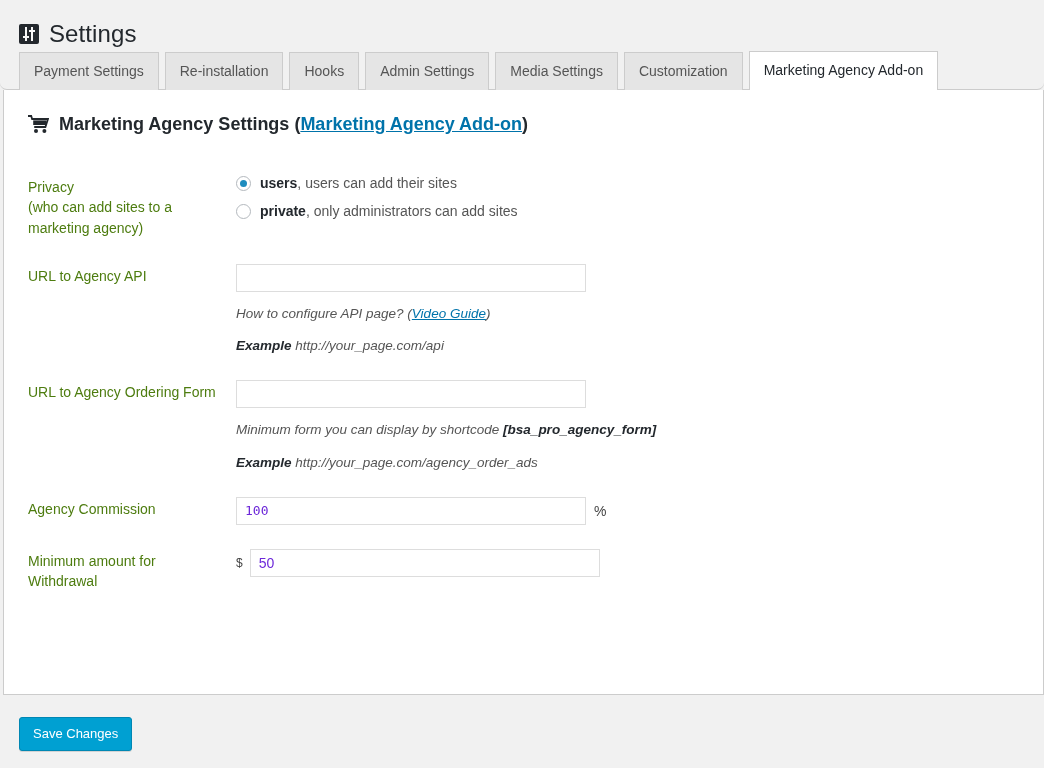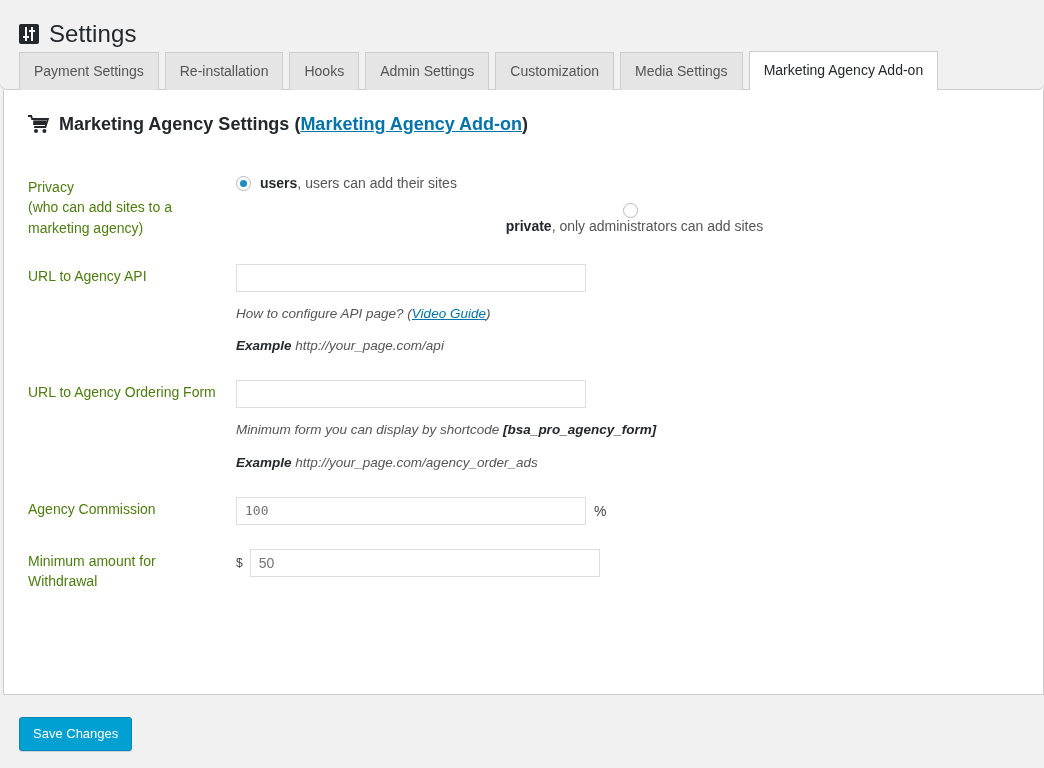--- a/index.html
+++ b/index.html
@@ -131,21 +131,21 @@
     font-size: 14px;
     color: #444;
   }
 
   
   .radio-line {
     display: flex;
     align-items: center;
     margin-bottom: 12px;
   }
-  .radio-line:last-child { margin-bottom: 0; flex-direction: column; }
+  .radio-line:last-child { margin-bottom: 0; }
   .radio {
     width: 15px; height: 15px;
     border: 1px solid #b4b9be;
     border-radius: 50%;
     background: #fff;
     margin-right: 9px;
     position: relative;
     flex: 0 0 auto;
     cursor: pointer;
   }
@@ -162,21 +162,21 @@
   .radio-text.plain { color: #23282d; }
 
   
   input[type="text"] {
     border: 1px solid #ddd;
     background: #fff;
     height: 28px;
     padding: 3px 8px;
     font-family: "Liberation Sans", sans-serif;
     font-size: 14px;
-    color: #737373;
+    color: #6d28d9;
     outline: none;
     border-radius: 0;
   }
   input.url-field { width: 350px; }
   input.commission-field {
     width: 350px;
     font-family: "DejaVu Sans Mono", monospace;
     font-size: 13px;
   }
   input.amount-field { width: 350px; }
@@ -225,22 +225,22 @@
     <span class="knob k2"></span>
   </div>
   <h1 class="page-title">Settings</h1>
 </div>
 
 <div class="tabs">
   <span class="tab">Payment Settings</span>
   <span class="tab">Re-installation</span>
   <span class="tab">Hooks</span>
   <span class="tab">Admin Settings</span>
+  <span class="tab">Media Settings</span>
   <span class="tab">Customization</span>
-  <span class="tab">Media Settings</span>
   <span class="tab active">Marketing Agency Add-on</span>
 </div>
 
 <div class="panel">
 
   <div class="section-head">
     <svg class="cart-icon" width="21" height="19" viewBox="0 0 21 19">
       <path d="M0 1h3.2l0.9 3H20l-2.6 8H6.2" fill="none" stroke="#23282d" stroke-width="1.8"></path>
       <rect x="5.2" y="5.4" width="13.2" height="4.6" fill="#23282d"></rect>
       <circle cx="8" cy="16" r="2" fill="#23282d"></circle>

